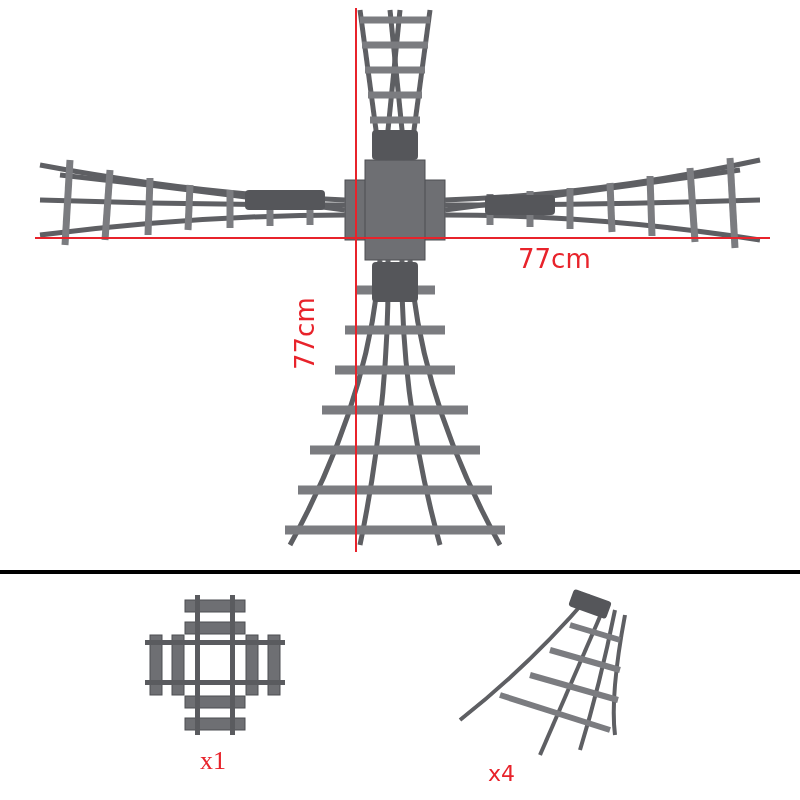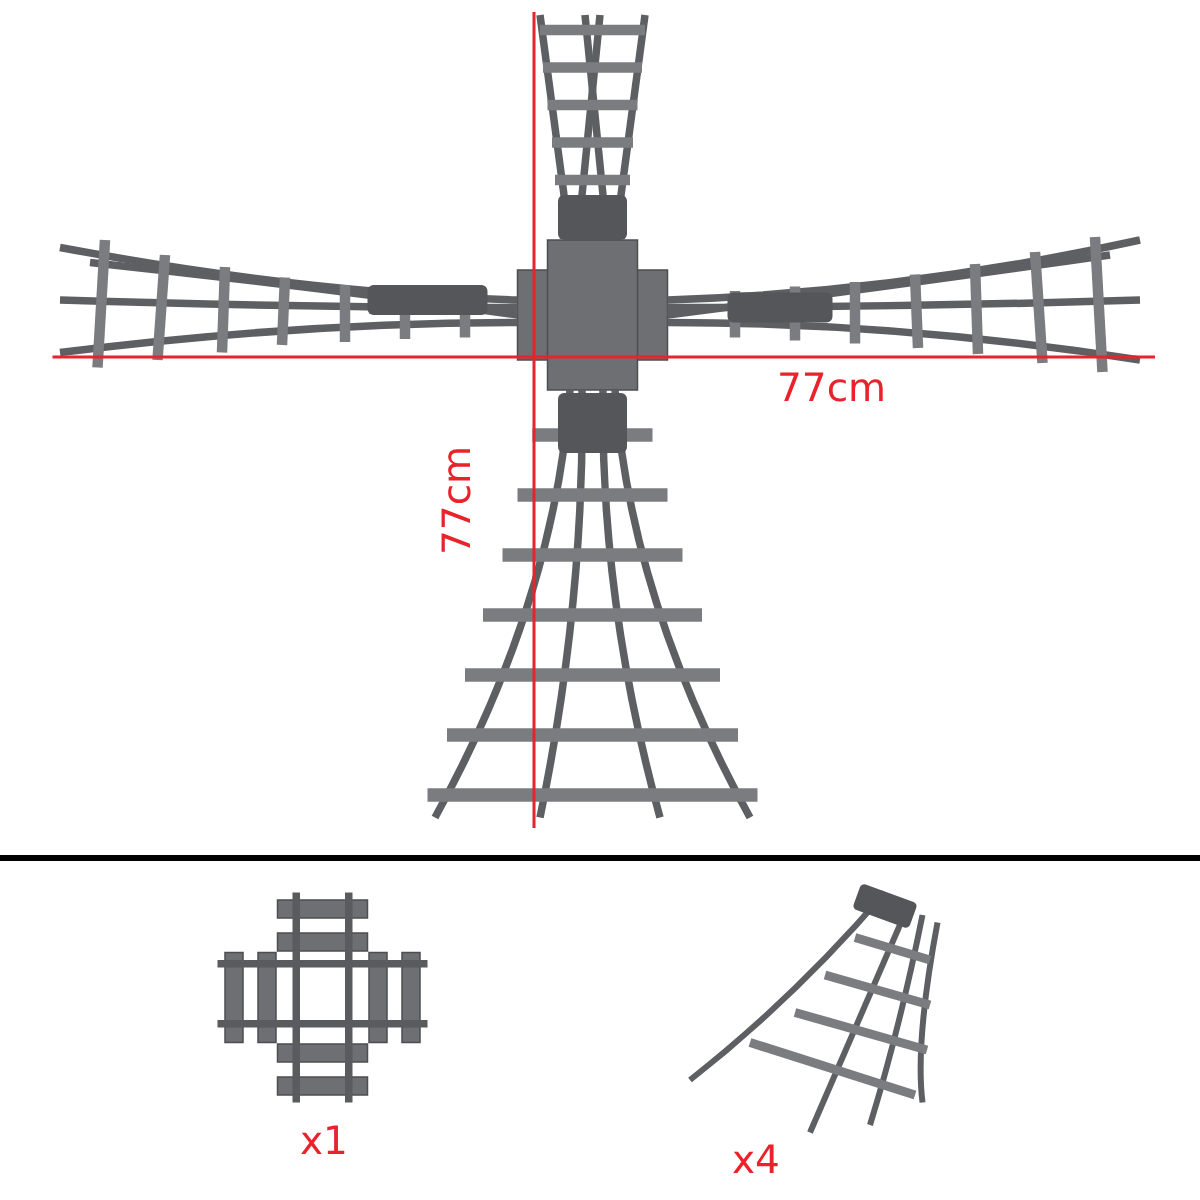--- a/index.html
+++ b/index.html
@@ -119,34 +119,34 @@
         <rect x="128" y="45" width="12" height="60"></rect>
     </g>
     <g fill="#5a5b5f">
       <rect x="55" y="5" width="5" height="140"></rect>
         <rect x="90" y="5" width="5" height="140"></rect>
       <rect x="5" y="50" width="140" height="5"></rect>
         <rect x="5" y="90" width="140" height="5"></rect>
     </g>
   </svg>
 </div>
-<div class="abs label-red" style="left:200px;top:745px;font-size:26px;line-height:32px;">x1</div>
+<div class="abs label-red" style="left:200px;top:745px;font-size:26px;line-height:32px;font-family:Liberation Serif, serif;">x1</div>
 
 <div class="abs" style="left:440px;top:585px;width:200px;height:180px;">
   <svg width="200" height="180" viewBox="0 0 200 180">
     <g stroke="#5e5f63" stroke-width="4" fill="none">
       <path d="M150 10 Q90 80 20 135"></path>
         <path d="M165 20 Q130 100 100 170"></path>
       <path d="M175 25 Q160 100 140 165"></path>
         <path d="M185 30 Q170 110 175 150"></path>
     </g>
     <g fill="#55565a">
         <rect x="130" y="10" width="40" height="18" rx="3" transform="rotate(20 150 19)"></rect>
       </g>
     <g stroke="#7b7c80" stroke-width="6">
       <line x1="130" y1="40" x2="180" y2="55"></line>
         <line x1="110" y1="65" x2="180" y2="85"></line>
       <line x1="90" y1="90" x2="178" y2="115"></line>
         <line x1="60" y1="110" x2="170" y2="145"></line>
     </g>
   </svg>
 </div>
-<div class="abs label-red" style="left:488px;top:758px;font-size:26px;line-height:32px;">x4</div>
+<div class="abs label-red" style="left:488px;top:758px;font-size:22px;line-height:32px;">x4</div>
 
 </body></html>

